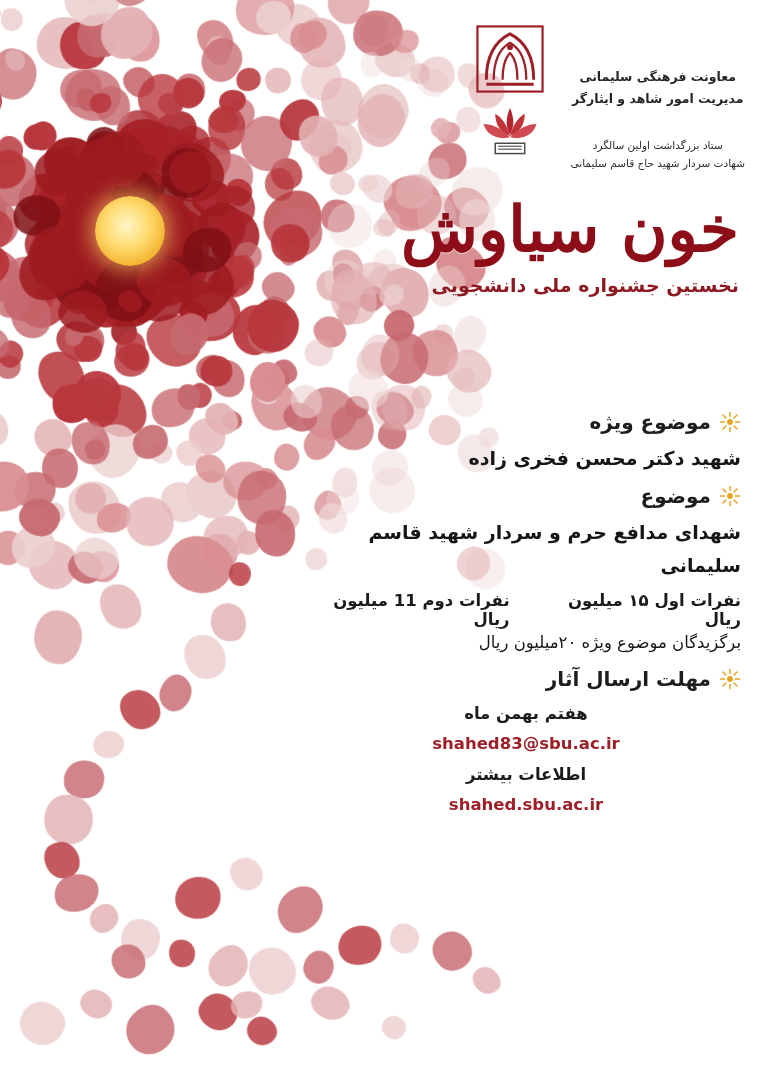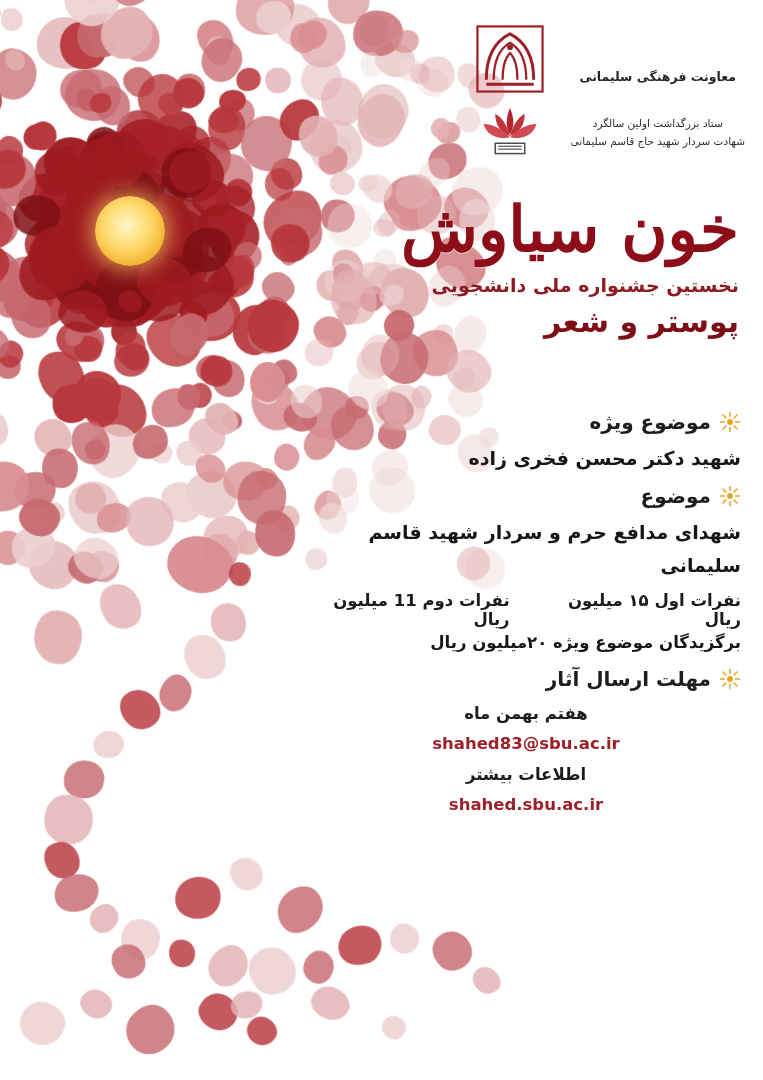--- a/index.html
+++ b/index.html
@@ -156,21 +156,21 @@
     display: inline-block;
   }
   .sec-body {
     font-size: 19px;
     font-weight: 700;
     line-height: 1.7;
     color: #161616;
   }
   .sec-body.small {
     font-size: 16.5px;
-    font-weight: 700;
+    font-weight: 400;
   }
   .prize-row {
     display: flex;
     flex-direction: row;
     justify-content: flex-start;
     gap: 26px;
     font-size: 16.5px;
     font-weight: 600;
   }
   .deadline-body {
@@ -592,20 +592,21 @@
       <div class="blot" style="left: 364.385px; top: 172.763px; width: 26.8347px; height: 30.9053px; background: rgb(236, 207, 207); opacity: 0.662826; transform: rotate(120deg);"></div>
       <div class="blot" style="left: 419.416px; top: 56.4919px; width: 36.2607px; height: 36.3642px; background: rgb(227, 178, 180); opacity: 0.513047; transform: rotate(238deg);"></div>
       <div class="blot" style="left: 447.658px; top: 349.329px; width: 41.6028px; height: 45.164px; background: rgb(227, 178, 180); opacity: 0.646184; transform: rotate(298deg);"></div>
       <div class="blot" style="left: 358.617px; top: 53.7317px; width: 25.5468px; height: 22.2199px; background: rgb(240, 218, 218); opacity: 0.428033; transform: rotate(256deg);"></div>
     </div>
   <div class="glow-core"></div>
 
   <div class="header">
     <div class="header-text">
       <div class="line1">معاونت فرهنگی سلیمانی</div>
+      <div class="line2">مدیریت امور شاهد و ایثارگر</div>
       <div class="header-sub">
         <div>ستاد بزرگداشت اولین  سالگرد</div>
         <div>شهادت سردار شهید حاج قاسم سلیمانی</div>
       </div>
     </div>
     <div class="logos">
       <svg class="logo-sbu" viewBox="0 0 100 100">
         <rect x="6" y="6" width="88" height="88" fill="none" stroke="#9d1f27" stroke-width="3"></rect>
         <path d="M18 78 C18 46 30 26 50 16 C70 26 82 46 82 78" fill="none" stroke="#9d1f27" stroke-width="4"></path>
         <path d="M28 78 C28 52 36 36 50 28 C64 36 72 52 72 78" fill="none" stroke="#9d1f27" stroke-width="3"></path>
@@ -622,21 +623,20 @@
         <rect x="30" y="56" width="40" height="14" fill="none" stroke="#4a4a4a" stroke-width="2"></rect>
         <line x1="34" y1="60" x2="66" y2="60" stroke="#4a4a4a" stroke-width="1.5"></line>
         <line x1="34" y1="64" x2="66" y2="64" stroke="#4a4a4a" stroke-width="1.5"></line>
       </svg>
     </div>
   </div>
 
   <div class="title-block">
     <div class="main-title">خون سیاوش</div>
     <div class="sub-title">نخستین جشنواره ملی دانشجویی</div>
-    <div class="sub-title-2">پوستر و شعر</div>
   </div>
 
   <div class="content">
 
     <div class="section">
       <div class="sec-head">
         <span class="star-icon">
           <svg viewBox="0 0 24 24" width="22" height="22">
             <g fill="#e8a21f">
               <circle cx="12" cy="12" r="3.2"></circle>

